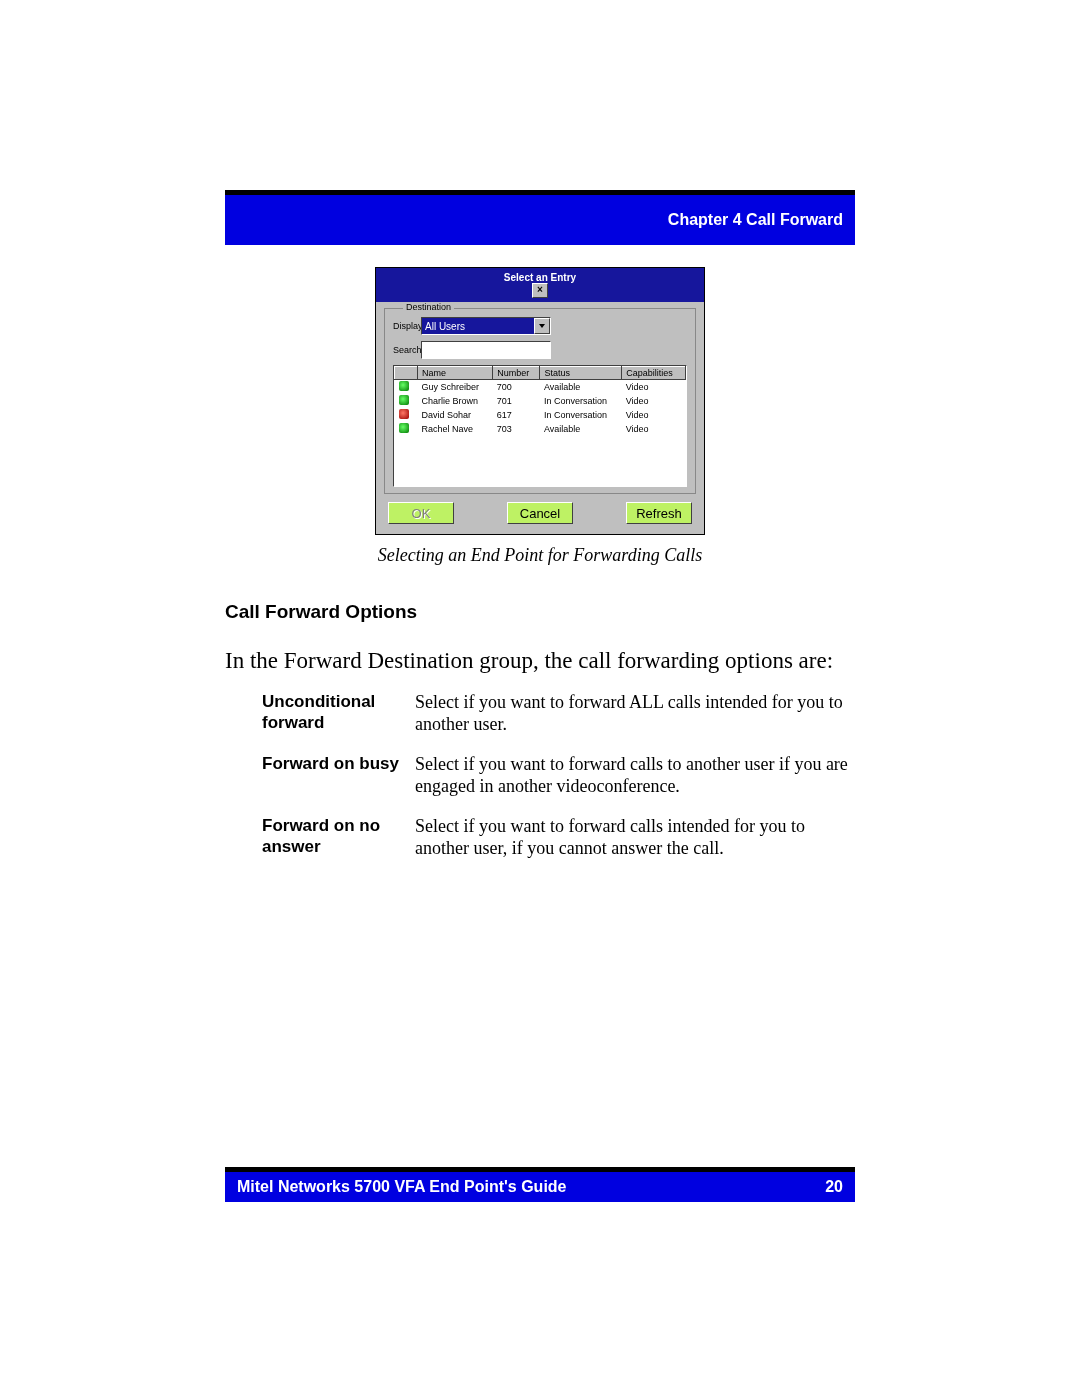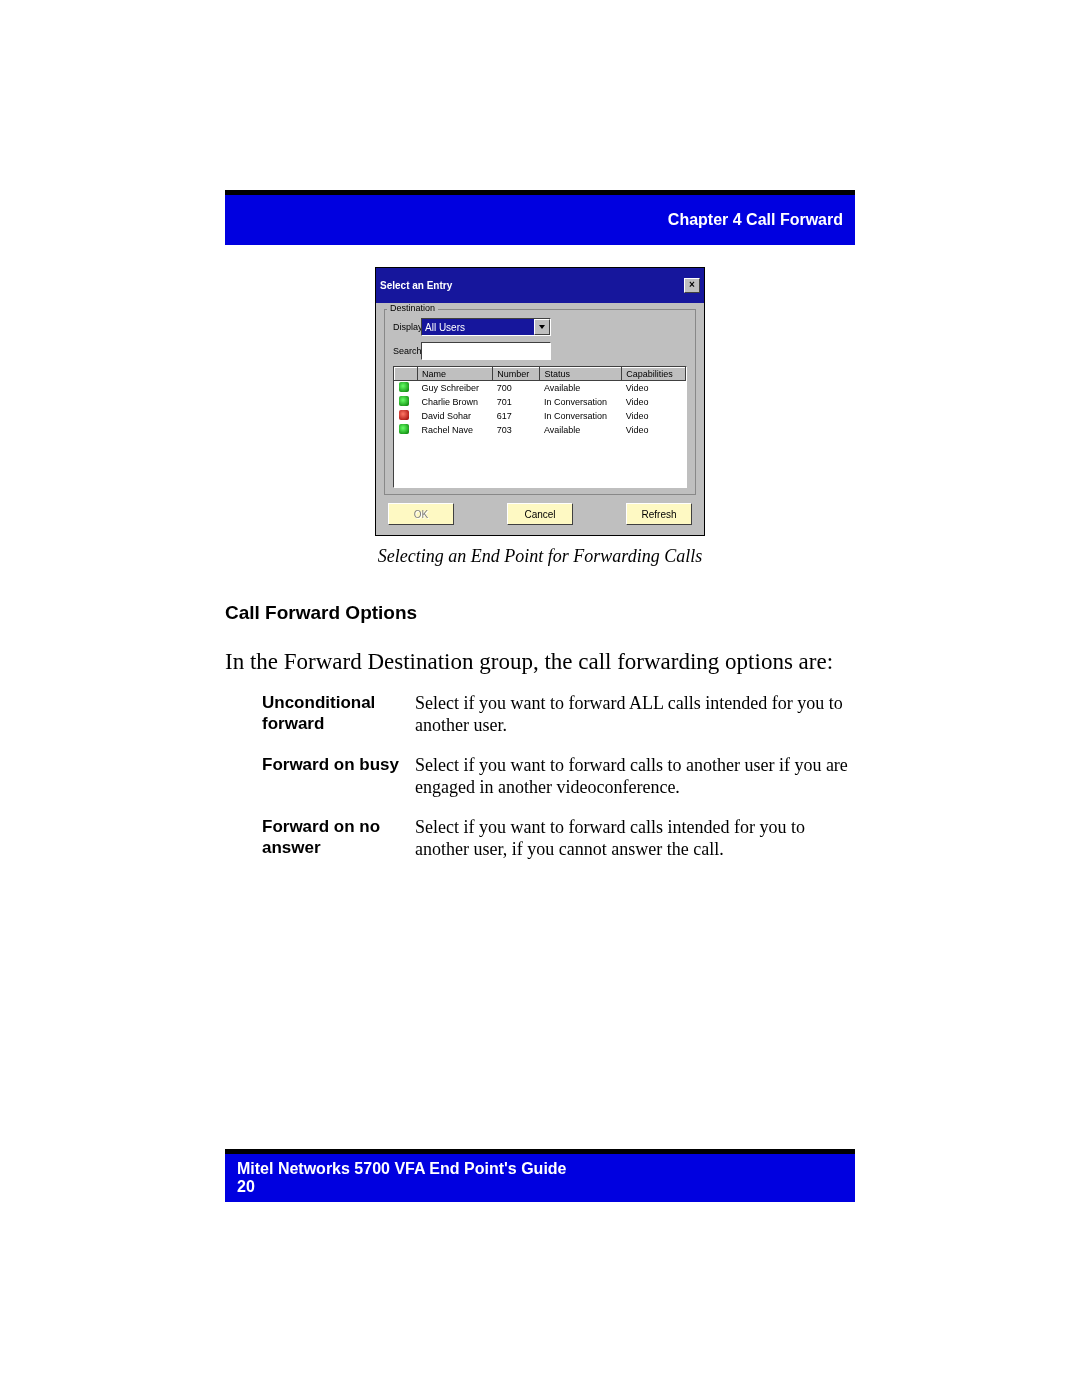--- a/index.html
+++ b/index.html
@@ -2,52 +2,52 @@
 <html><head>
 <meta charset="utf-8">
 <style>
   html,body{margin:0;padding:0;background:#fff;font-family:"Times New Roman",Times,serif;color:#000;}
   .page{width:1080px;height:1397px;margin:0 auto;position:relative;background:#fff;}
   .content{position:absolute;left:225px;top:190px;right:225px;bottom:205px;}
   .rule-top{height:5px;background:#000;width:630px;}
   .blue-header{width:630px;background:#0000e0;color:#fff;font-family:Arial,Helvetica,sans-serif;font-weight:bold;font-size:16px;text-align:right;padding:16px 12px;box-sizing:border-box;}
   .dialog-wrap{display:flex;justify-content:center;margin-top:22px;}
   .dialog{width:328px;background:#bfbfbf;border:1px solid #000;font-family:Tahoma,Arial,sans-serif;font-size:9px;color:#000;}
-  .titlebar{background:linear-gradient(#16169c,#16169c);color:#fff;font-weight:bold;font-size:10px;padding:10px 4px;display:flex;align-items:center;}
+  .titlebar{background:linear-gradient(#16169c,#16169c);color:#fff;font-weight:bold;font-size:10px;padding:4px 4px;display:flex;align-items:center;flex-direction:column;}
   .titlebar .tt{flex:1;}
   .closebox{width:14px;height:13px;background:#bfbfbf;border:1px solid #fff;border-right-color:#404040;border-bottom-color:#404040;color:#000;font-size:10px;line-height:11px;text-align:center;font-weight:bold;}
   .dlgbody{padding:6px 8px 8px 8px;}
   .group{border:1px solid #888;padding:8px 8px 6px 8px;position:relative;}
-  .group-legend{position:absolute;top:-7px;left:2px;background:#bfbfbf;padding:0 3px;font-size:9px;}
+  .group-legend{position:absolute;top:-7px;left:18px;background:#bfbfbf;padding:0 3px;font-size:9px;}
   .row{display:flex;align-items:center;margin-bottom:6px;}
   .lbl{width:28px;font-size:9px;}
   .combo{display:flex;width:128px;border:1px solid #fff;border-top-color:#404040;border-left-color:#404040;background:#16169c;color:#fff;font-size:10px;height:16px;align-items:center;}
   .combo .ctext{flex:1;padding:0 3px;}
   .combo .carrow{width:14px;height:14px;background:#bfbfbf;border:1px solid #fff;border-right-color:#404040;border-bottom-color:#404040;color:#000;display:flex;align-items:center;justify-content:center;}
   .txt{width:128px;height:16px;background:#fff;border:1px solid #404040;border-right-color:#fff;border-bottom-color:#fff;}
   .list{margin-top:6px;background:#fff;border:1px solid #404040;border-right-color:#fff;border-bottom-color:#fff;height:120px;overflow:hidden;}
   .list table{width:100%;border-collapse:collapse;font-size:9px;}
   .list th{background:#bfbfbf;border:1px solid #fff;border-right-color:#404040;border-bottom-color:#404040;font-weight:normal;text-align:left;padding:1px 4px;font-size:9px;}
   .list td{padding:1px 4px;white-space:nowrap;}
   .list td.ic{width:12px;padding-right:0;}
   .ico{display:inline-block;width:10px;height:10px;}
   .ico.green{background:radial-gradient(circle at 40% 40%,#6f6,#070);border-radius:2px;}
   .ico.red{background:radial-gradient(circle at 40% 40%,#f76,#900);border-radius:2px;}
   .btnrow{display:flex;justify-content:space-between;padding:8px 4px 2px 4px;}
-  .btn{width:64px;height:20px;background:#fef9c3;border:1px solid #fff;border-right-color:#404040;border-bottom-color:#404040;font-size:10px;display:flex;align-items:center;justify-content:center;text-align:right;}
+  .btn{width:64px;height:20px;background:#bef264;border:1px solid #fff;border-right-color:#404040;border-bottom-color:#404040;font-size:13px;display:flex;align-items:center;justify-content:center;text-align:right;}
   .btn.disabled{color:#808080;text-shadow:1px 1px #fff;}
   .caption{text-align:center;font-style:italic;font-size:18px;margin-top:10px;font-family:"Times New Roman",serif;}
   .section-title{font-family:Arial,Helvetica,sans-serif;font-weight:bold;font-size:19px;margin-top:35px;}
   .bodytext{font-size:23px;margin-top:24px;line-height:1.25;}
   .opt-table{margin-top:14px;margin-left:36px;border-collapse:collapse;}
   .opt-table td{vertical-align:top;padding-bottom:16px;font-size:18px;line-height:1.25;}
   .opt-table td.t1{width:140px;font-family:Arial,Helvetica,sans-serif;font-weight:bold;font-size:17px;padding-right:12px;}
   .footer{position:absolute;left:225px;width:630px;bottom:195px;}
   .rule-bot{height:5px;background:#000;width:630px;}
-  .blue-footer{width:630px;background:#0000e0;color:#fff;font-family:Arial,Helvetica,sans-serif;font-weight:bold;font-size:16px;padding:6px 12px;box-sizing:border-box;display:flex;flex-direction:column;}
+  .blue-footer{width:630px;background:#0000e0;color:#fff;font-family:Arial,Helvetica,sans-serif;font-weight:bold;font-size:16px;padding:6px 12px;box-sizing:border-box;display:flex;}
   .blue-footer .ft{flex:1;}
   svg.tri{width:8px;height:8px;}
 </style>
 </head>
 <body>
 <div class="page">
 
 <div class="content">
   <div class="rule-top"></div>
   <div class="blue-header">Chapter 4 Call Forward</div>

